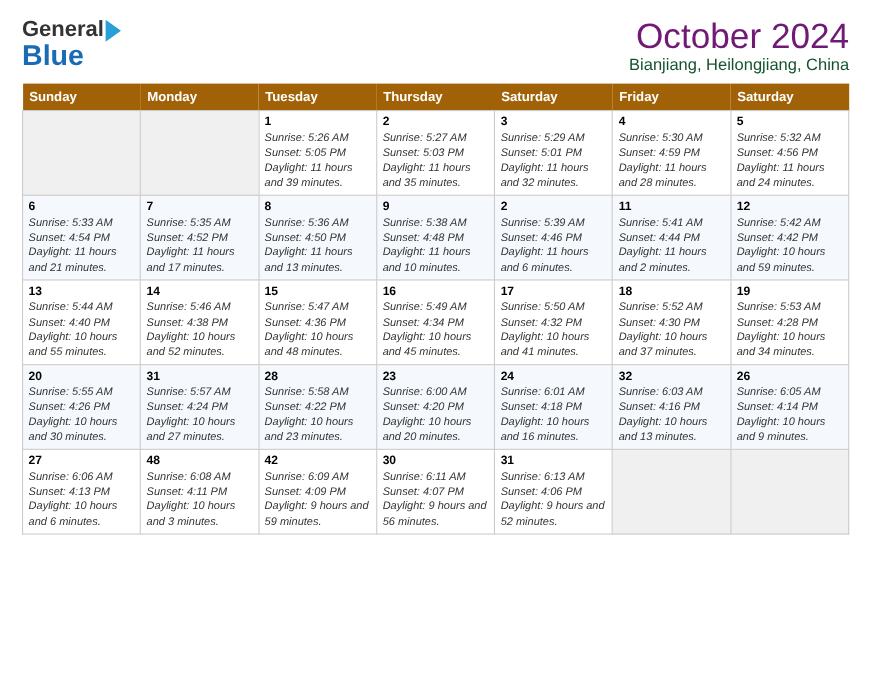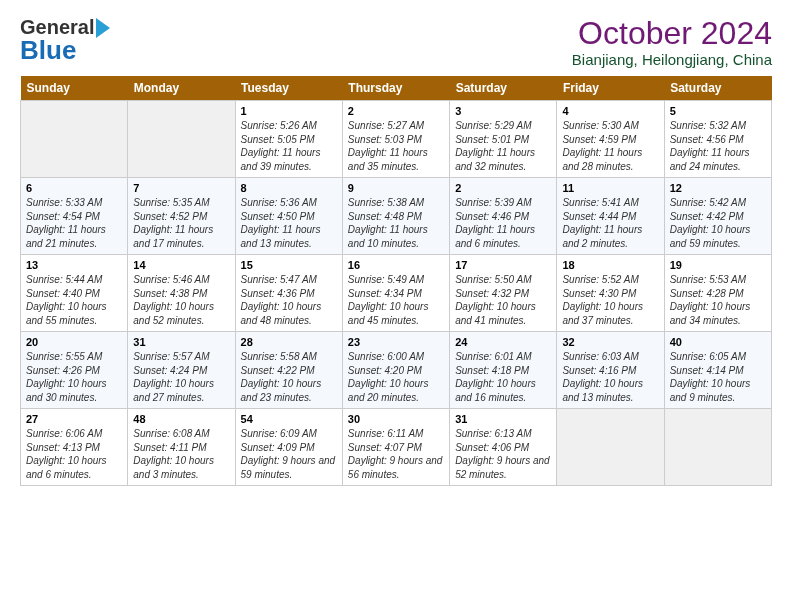--- a/index.html
+++ b/index.html
@@ -180,29 +180,29 @@
           <td><span class="day-num">31</span>
 <span class="day-info">Sunrise: 5:57 AM<br>Sunset: 4:24 PM<br>Daylight: 10 hours and 27 minutes.</span></td>
           <td><span class="day-num">28</span>
 <span class="day-info">Sunrise: 5:58 AM<br>Sunset: 4:22 PM<br>Daylight: 10 hours and 23 minutes.</span></td>
           <td><span class="day-num">23</span>
 <span class="day-info">Sunrise: 6:00 AM<br>Sunset: 4:20 PM<br>Daylight: 10 hours and 20 minutes.</span></td>
           <td><span class="day-num">24</span>
 <span class="day-info">Sunrise: 6:01 AM<br>Sunset: 4:18 PM<br>Daylight: 10 hours and 16 minutes.</span></td>
           <td><span class="day-num">32</span>
 <span class="day-info">Sunrise: 6:03 AM<br>Sunset: 4:16 PM<br>Daylight: 10 hours and 13 minutes.</span></td>
-          <td><span class="day-num">40</span>
+          <td><span class="day-num">26</span>
 <span class="day-info">Sunrise: 6:05 AM<br>Sunset: 4:14 PM<br>Daylight: 10 hours and 9 minutes.</span></td>
         </tr>
         <tr>
           <td><span class="day-num">27</span>
 <span class="day-info">Sunrise: 6:06 AM<br>Sunset: 4:13 PM<br>Daylight: 10 hours and 6 minutes.</span></td>
           <td><span class="day-num">48</span>
 <span class="day-info">Sunrise: 6:08 AM<br>Sunset: 4:11 PM<br>Daylight: 10 hours and 3 minutes.</span></td>
-          <td><span class="day-num">54</span>
+          <td><span class="day-num">42</span>
 <span class="day-info">Sunrise: 6:09 AM<br>Sunset: 4:09 PM<br>Daylight: 9 hours and 59 minutes.</span></td>
           <td><span class="day-num">30</span>
 <span class="day-info">Sunrise: 6:11 AM<br>Sunset: 4:07 PM<br>Daylight: 9 hours and 56 minutes.</span></td>
           <td><span class="day-num">31</span>
 <span class="day-info">Sunrise: 6:13 AM<br>Sunset: 4:06 PM<br>Daylight: 9 hours and 52 minutes.</span></td>
           <td class="empty"></td>
           <td class="empty"></td>
         </tr>
       </tbody>
   </table>

